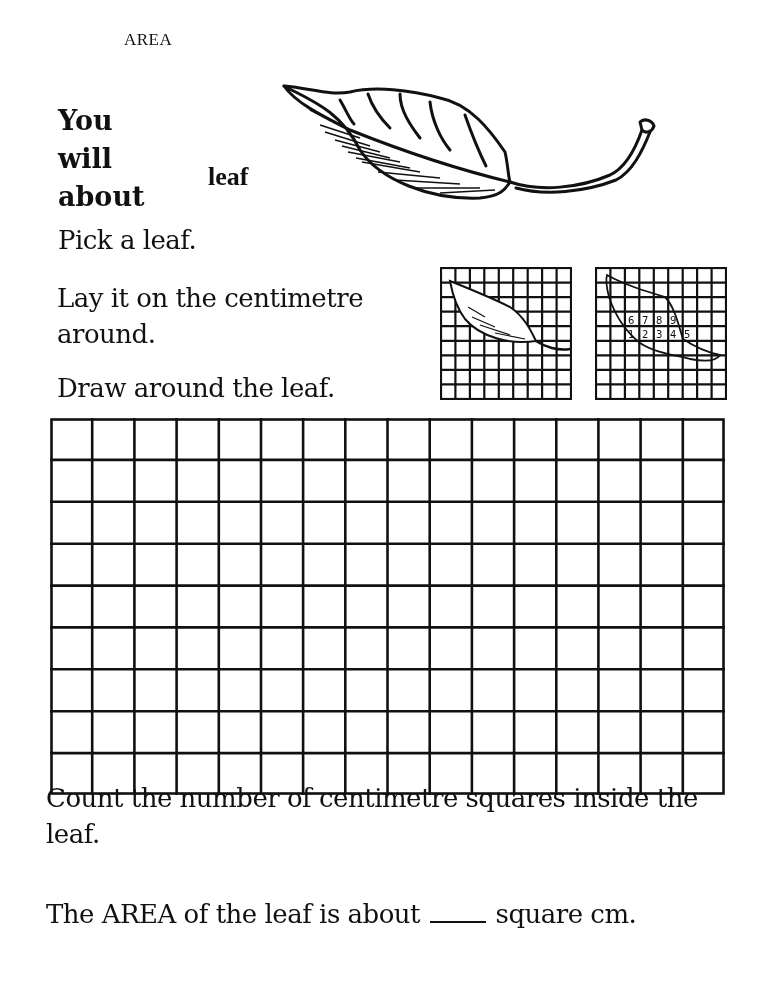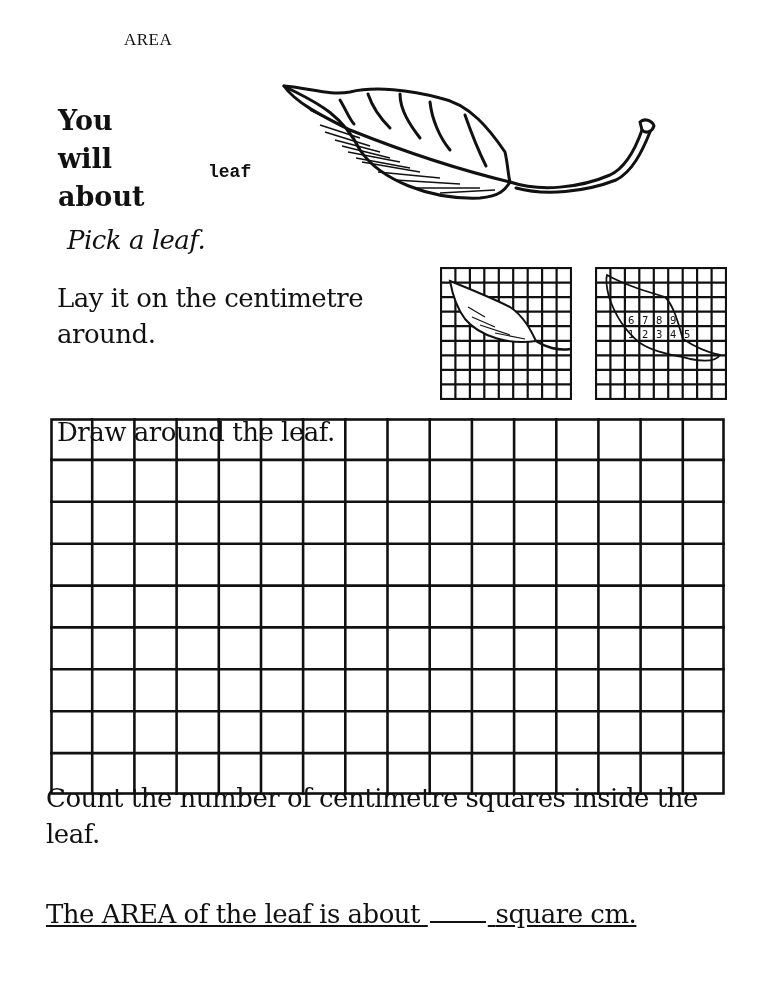--- a/index.html
+++ b/index.html
@@ -1,32 +1,32 @@
 <!DOCTYPE html>
 <html><head>
   <meta charset="utf-8">
   <style>
     html, body { margin: 0; padding: 0; background: #ffffff; }
     body { width: 768px; height: 994px; position: relative; overflow: hidden;
            font-family: "DejaVu Serif", "Liberation Serif", serif; color: #111; }
     .abs { position: absolute; }
     .header { left: 84px; top: 30px; font-size: 17px; letter-spacing: 0.5px; font-family: "Liberation Serif", serif; margin-left: 40px; }
     .need { left: 58px; top: 102px; font-size: 27px; font-weight: bold; line-height: 38px; font-family: "DejaVu Serif", serif; }
-    .need-item { left: 208px; top: 162px; font-size: 18px; font-weight: bold; font-family: Liberation Mono, monospace; }
+    .need-item { left: 208px; top: 162px; font-size: 26px; font-weight: bold; font-family: Liberation Serif, serif; }
     .instr { font-size: 26px; line-height: 36px; font-family: "DejaVu Serif", serif; letter-spacing: -0.5px; }
-    .i1 { left: 67px; top: 222px; font-style: italic; }
+    .i1 { left: 58px; top: 222px; }
     .i2 { left: 57px; top: 280px; width: 320px; }
-    .i3 { left: 57px; top: 370px; margin-top: 44px; }
+    .i3 { left: 57px; top: 370px; }
     .leaf-illus { left: 280px; top: 80px; width: 380px; height: 130px; }
     .small-grid { width: 132px; height: 133px; }
     .g1 { left: 440px; top: 267px; }
     .g2 { left: 595px; top: 267px; }
     .main-grid { left: 50px; top: 418px; width: 675px; height: 377px; }
     .q1 { left: 46px; top: 780px; width: 680px; }
-    .q2 { left: 46px; top: 896px; width: 680px; text-decoration: underline; }
+    .q2 { left: 46px; top: 896px; width: 680px; }
     .blank { display: inline-block; width: 56px; border-bottom: 2px solid #111; height: 18px; vertical-align: baseline; margin: 0 2px; }
   </style>
 </head>
 <body>
 
 <div class="abs header">AREA</div>
 
 <div class="abs need">
   <div>You</div>
   <div>will</div>

